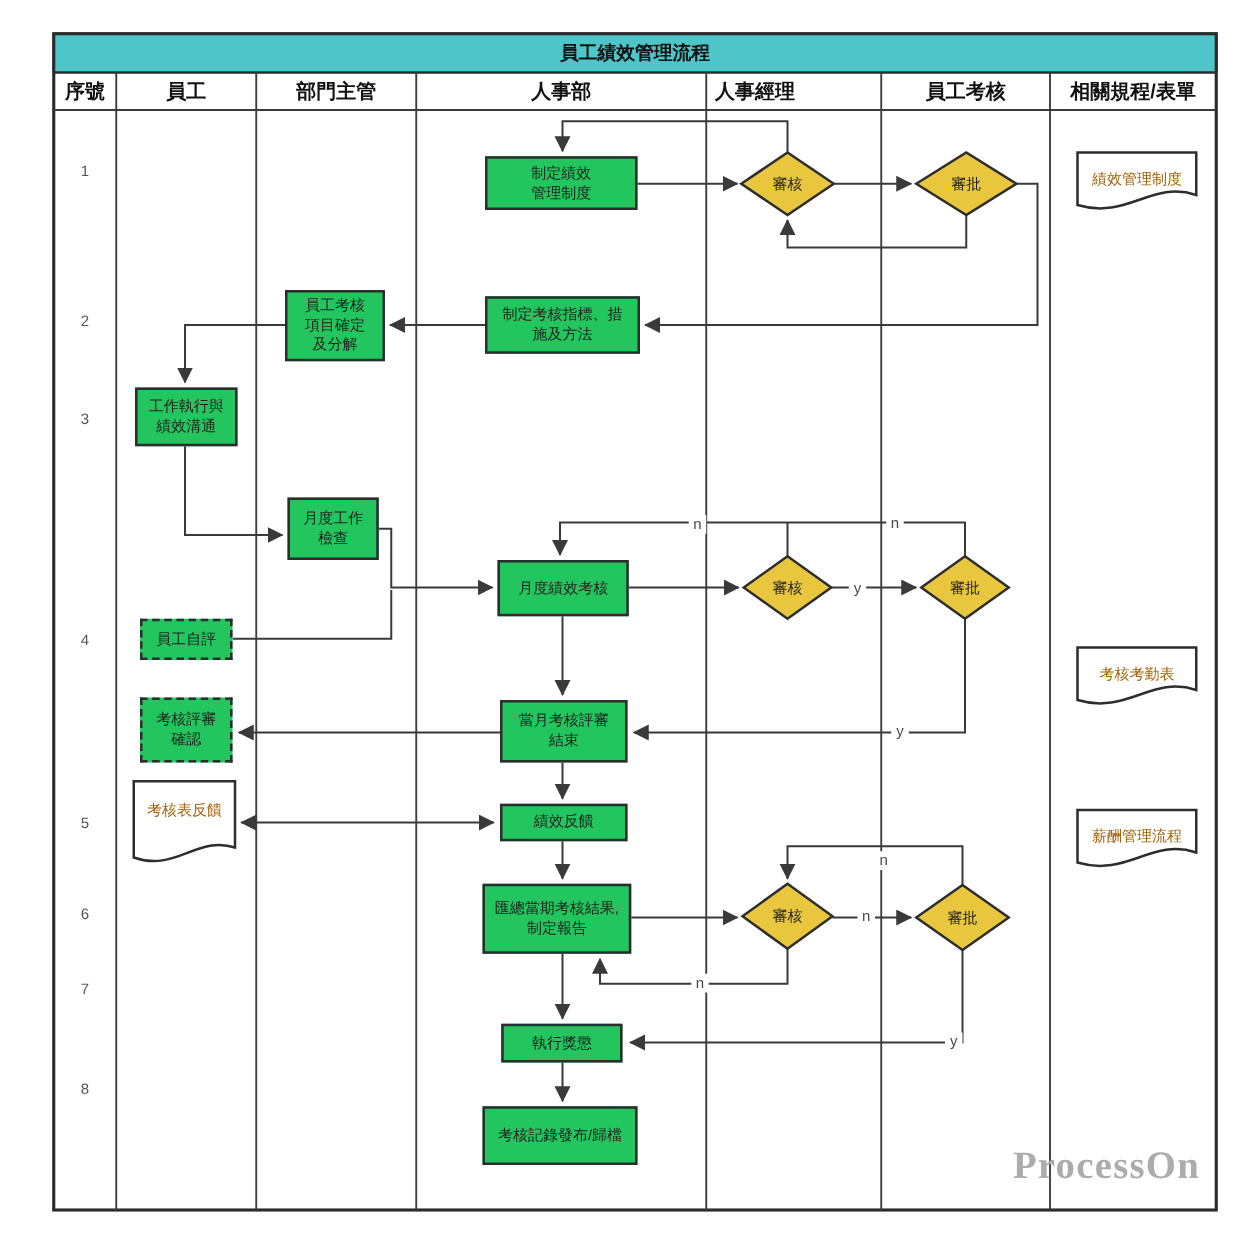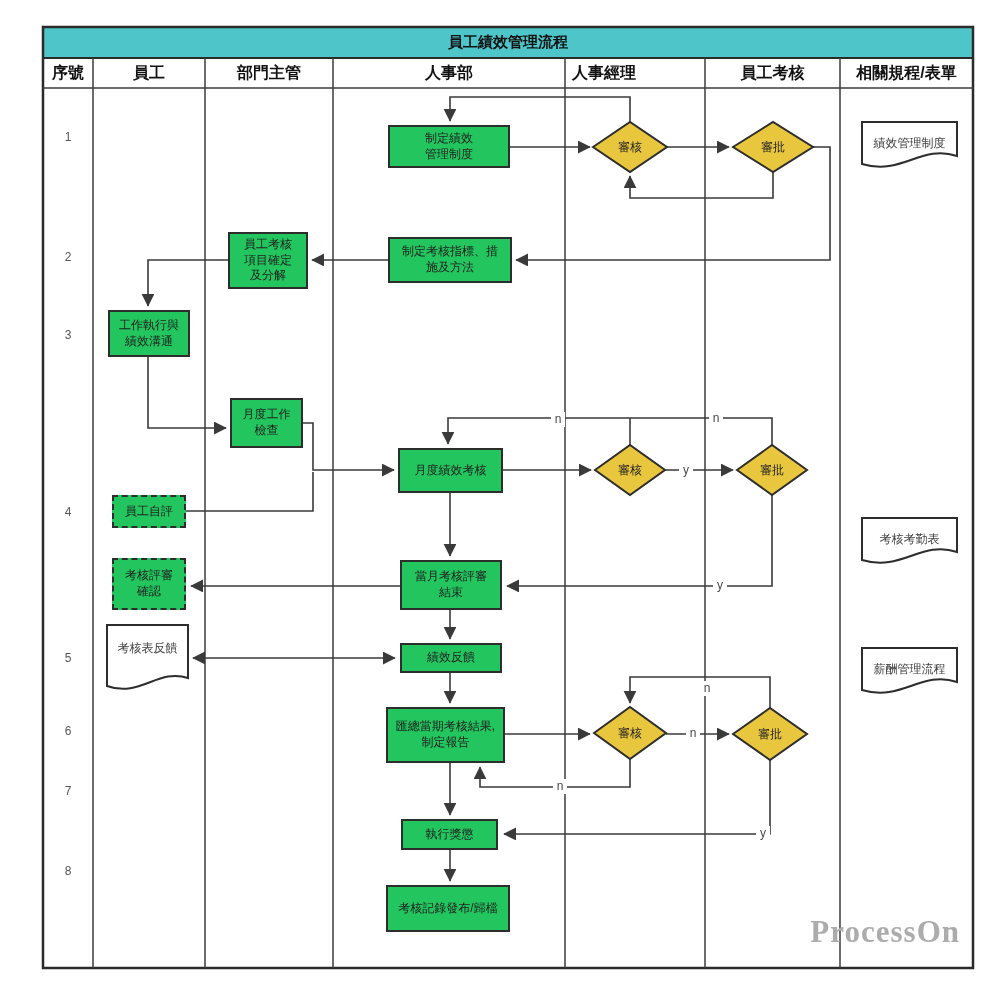--- a/index.html
+++ b/index.html
@@ -10,21 +10,21 @@
        text-align:center;color:#222;white-space:pre-line;}
   .box{position:absolute;z-index:2;display:flex;align-items:center;justify-content:center;
        text-align:center;background:#22c55e;border:2px solid #2d2d2d;box-sizing:border-box;
        font-size:12px;line-height:1.3;color:#1f1f1f;white-space:pre-line;}
   .box.dashed{border-style:dashed;}
   .title-bar{position:absolute;z-index:2;display:flex;align-items:center;justify-content:center;
        font-weight:bold;font-size:15px;color:#111;}
   .hdr{font-weight:bold;font-size:16px;color:#111;}
   .rownum{font-size:12px;color:#555;}
   .dlabel{font-size:12px;color:#1f1f1f;z-index:3;}
-  .doclabel{font-size:12px;color:#404040;z-index:3;}
+  .doclabel{font-size:12px;color:#a16207;z-index:3;}
   .elabel{position:absolute;z-index:3;font-size:12px;color:#4a4a4a;background:#ffffff;
        line-height:15px;text-align:center;}
   .watermark{position:absolute;z-index:3;font-family:"Liberation Serif","DejaVu Serif",serif;
        font-weight:bold;font-size:31px;color:#acacac;text-align:right;letter-spacing:1px;}
 </style>
 </head>
 <body>
 
 <div id="stage">
 

